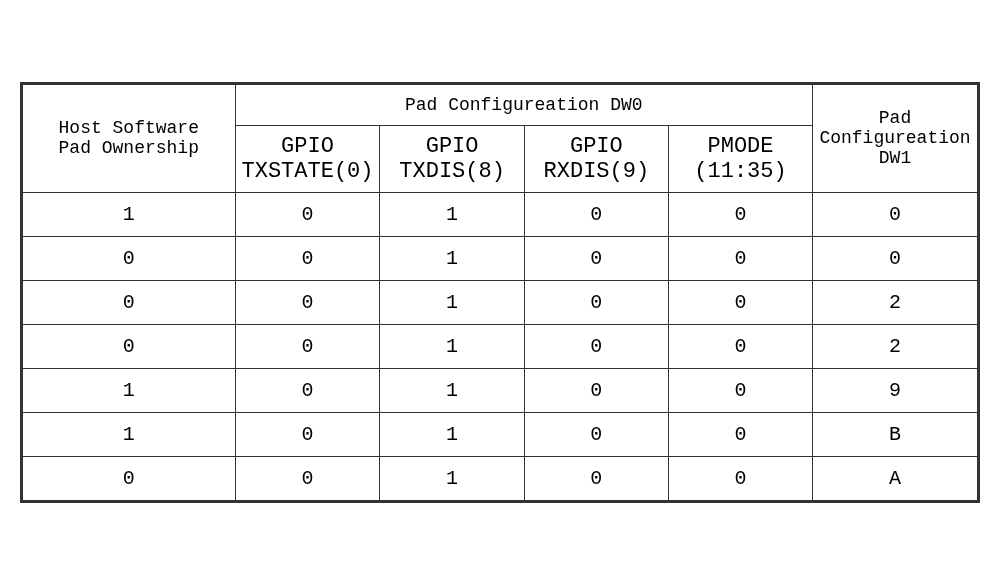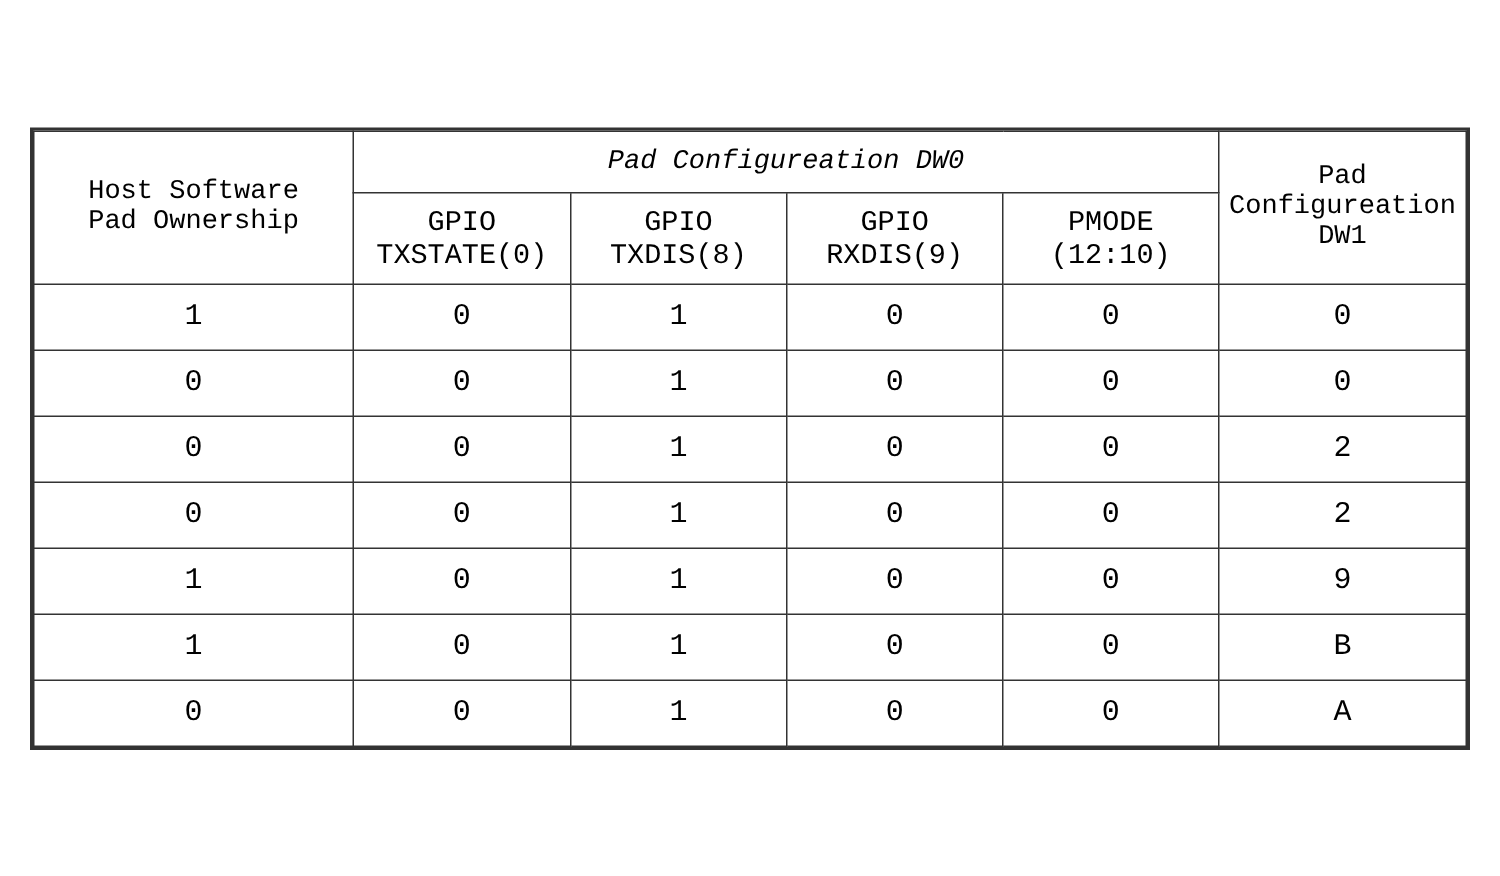--- a/index.html
+++ b/index.html
@@ -36,36 +36,35 @@
       padding: 10px 6px;
       vertical-align: middle;
     }
 
     .header-row td {
       font-size: 18px;
       font-weight: normal;
     }
 
     .sub-header-row td {
-      font-size: 19px;
+      font-size: 22px;
       padding: 8px 4px;
     }
 
     .data-row td {
       font-size: 20px;
       padding: 10px 6px;
     }
 
     .col-host {
       width: 215px;
     }
 
     .col-dw0 {
       width: 580px;
-      font-style: italic;
     }
 
     .col-dw1 {
       width: 165px;
       margin-left: 48px;
     }
 
     .col-gpio-tx {
       width: 145px;
     }
@@ -94,21 +93,21 @@
 DW1</td>
       </tr>
       <tr class="sub-header-row">
         <td class="col-gpio-tx" style="white-space: pre-line;">GPIO
 TXSTATE(0)</td>
         <td class="col-gpio-txdis" style="white-space: pre-line;">GPIO
 TXDIS(8)</td>
         <td class="col-gpio-rxdis" style="white-space: pre-line;">GPIO
 RXDIS(9)</td>
         <td class="col-pmode" style="white-space: pre-line;">PMODE
-(12:10)</td>
+(11:35)</td>
       </tr>
     </thead>
     <tbody id="table-body">
     <tr class="data-row">
           <td>1</td>
           <td>0</td>
           <td>1</td>
           <td>0</td>
           <td>0</td>
           <td>0</td>

